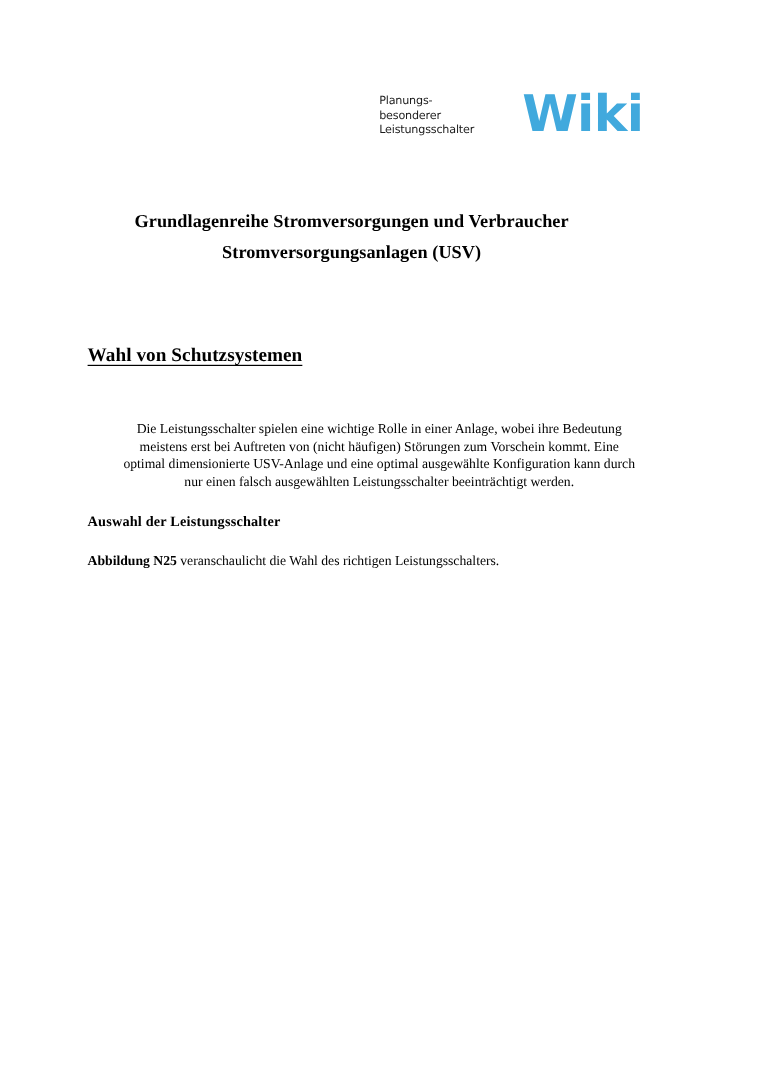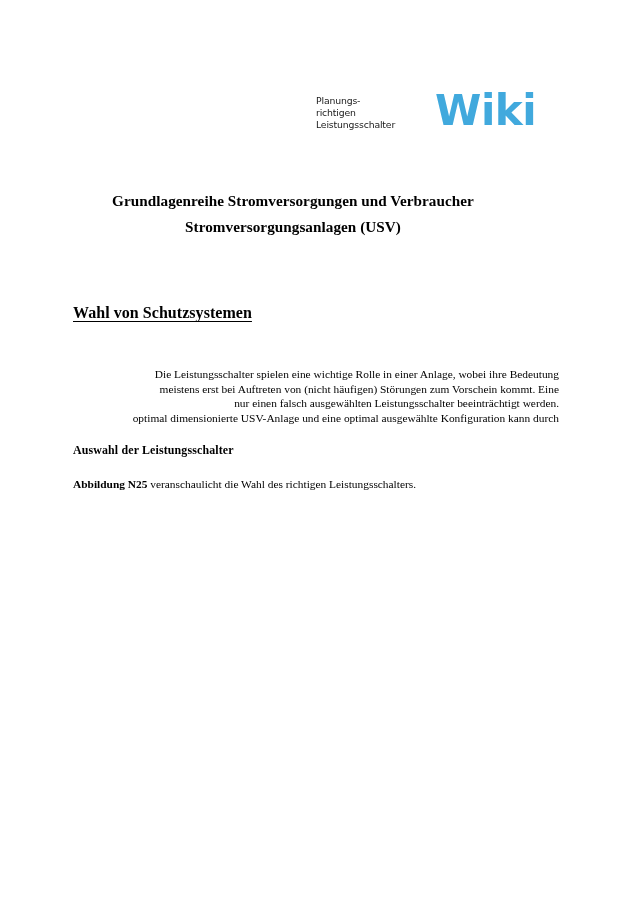--- a/index.html
+++ b/index.html
@@ -12,21 +12,21 @@
     height: 906px;
     position: relative;
     overflow: hidden;
     font-family: "Liberation Serif", "DejaVu Serif", serif;
     color: #000000;
   }
 
   
   .page {
     position: absolute;
-    left: 0; top: 16px;
+    left: 0; top: 0;
     width: 640px;
     height: 740px;
     background: #ffffff;
   }
 
   
   .logo-block {
     position: absolute;
     left: 316px;
     top: 68px;
@@ -84,21 +84,21 @@
   }
 
   
   .body-para {
     position: absolute;
     left: 73px;
     top: 351px;
     width: 486px;
     font-size: 11.4px;
     line-height: 14.6px;
-    text-align: right;
+    text-align: center;
   }
   .body-para span { display: block; white-space: nowrap; }
 
   
   .sub-heading {
     position: absolute;
     left: 73px;
     top: 427px;
     font-size: 11.9px;
     font-weight: bold;
@@ -121,38 +121,38 @@
   }
 </style>
 </head>
 <body>
 
 <div class="page">
 
   <div class="logo-block">
     <div class="logo-wordmark">
       <span>Planungs-</span>
-      <span>richtigen</span>
+      <span>besonderer</span>
       <span>Leistungsschalter</span>
     </div>
     <div class="logo-wiki">Wiki</div>
   </div>
 
   <div class="doc-title">
     <span>Grundlagenreihe Stromversorgungen und Verbraucher</span>
     <span>Stromversorgungsanlagen (USV)</span>
   </div>
 
   <div class="section-heading">Wahl von Schutzsystemen</div>
 
   <div class="body-para">
     <span>Die Leistungsschalter spielen eine wichtige Rolle in einer Anlage, wobei ihre Bedeutung</span>
     <span>meistens erst bei Auftreten von (nicht häufigen) Störungen zum Vorschein kommt. Eine</span>
+    <span>optimal dimensionierte USV-Anlage und eine optimal ausgewählte Konfiguration kann durch</span>
     <span>nur einen falsch ausgewählten Leistungsschalter beeinträchtigt werden.</span>
-    <span>optimal dimensionierte USV-Anlage und eine optimal ausgewählte Konfiguration kann durch</span>
   </div>
 
   <div class="sub-heading">Auswahl der Leistungsschalter</div>
 
   <div class="figure-ref">
     <span class="ref-bold">Abbildung N25</span><span> veranschaulicht die Wahl des richtigen Leistungsschalters.</span>
   </div>
 
 </div>
 

